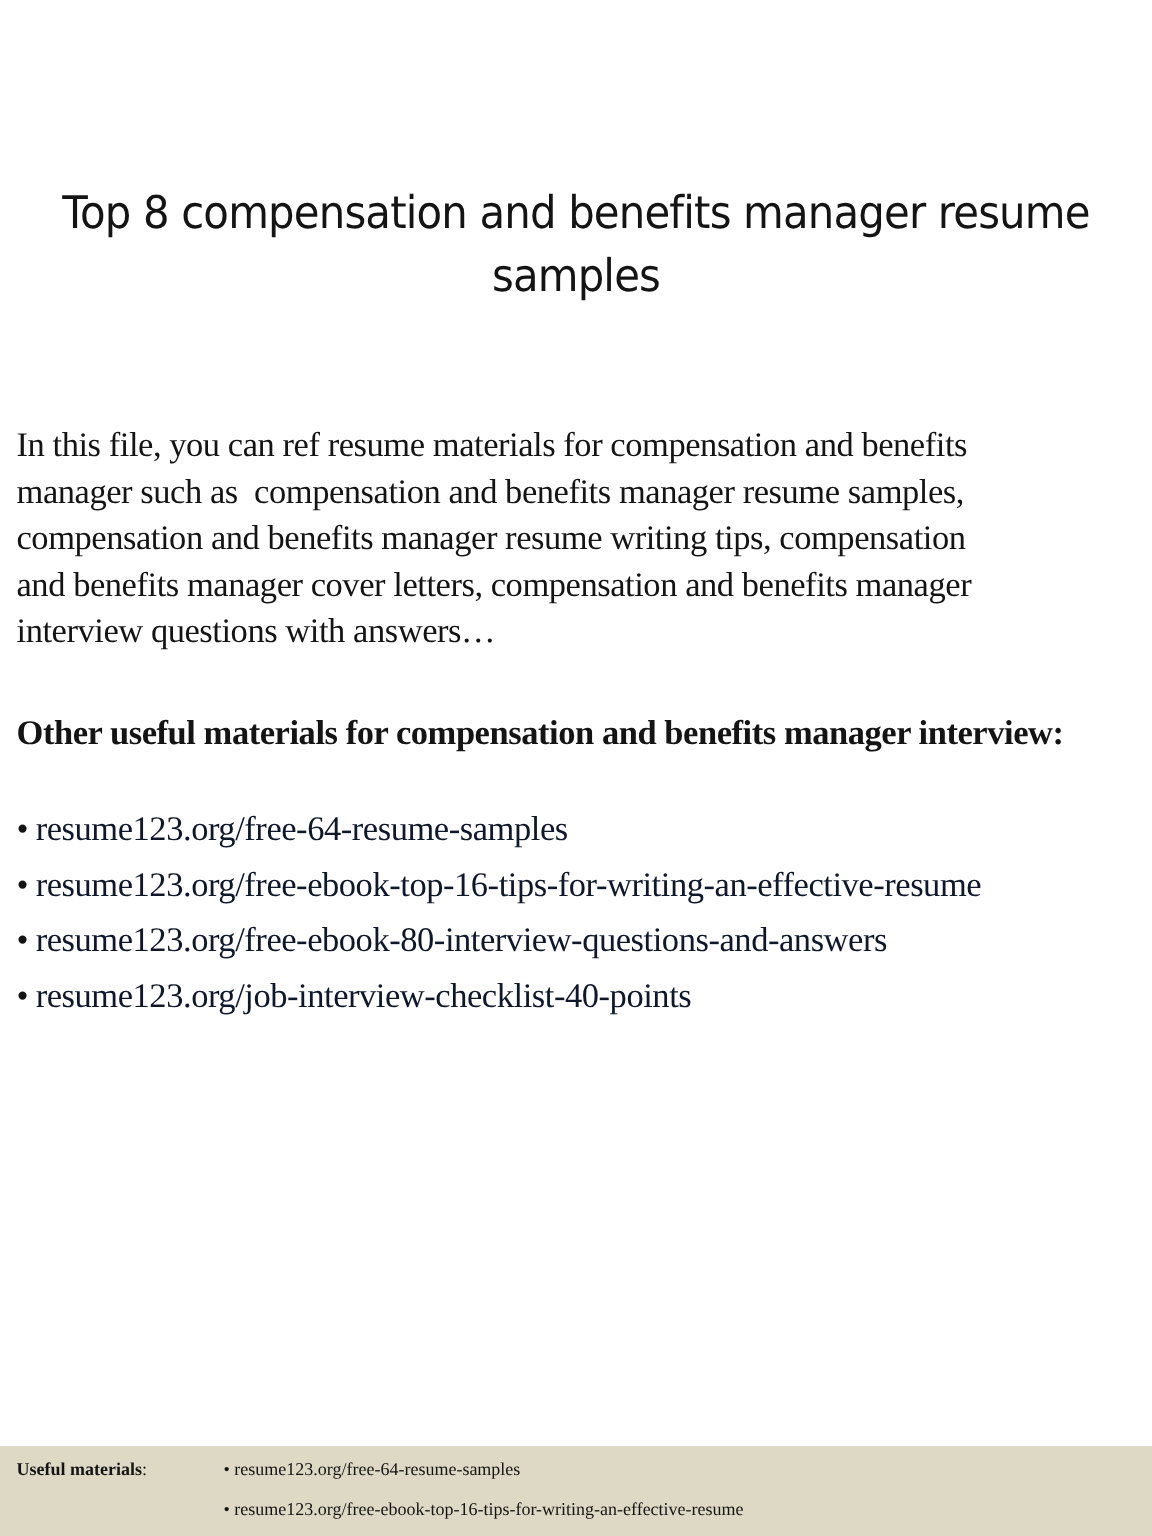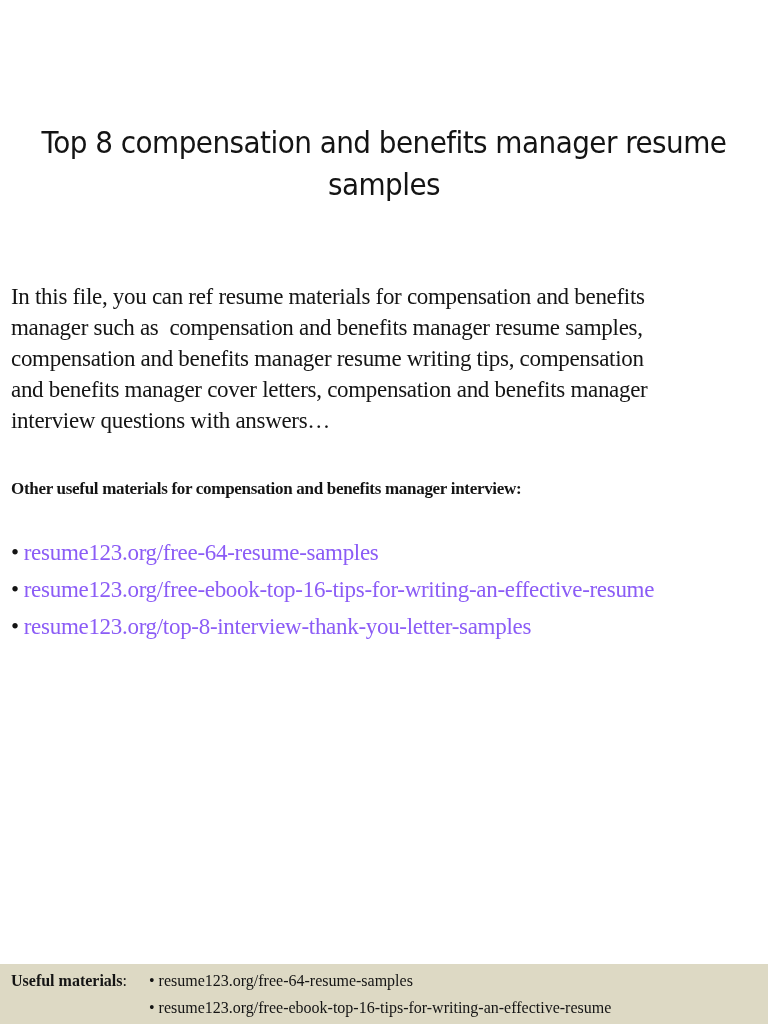--- a/index.html
+++ b/index.html
@@ -41,21 +41,21 @@
       white-space: nowrap;
     }
     .intro .line { display: block; }
     .materials-heading {
       position: absolute;
       top: 476px;
       left: 11px;
       width: 750px;
       font-family: "Liberation Serif", serif;
       font-weight: bold;
-      font-size: 17px;
+      font-size: 23px;
       line-height: 26px;
       letter-spacing: -0.3px;
       color: #141414;
     }
     .materials-list {
       position: absolute;
       top: 539px;
       left: 11px;
       margin: 0;
       padding: 0;
@@ -64,30 +64,30 @@
       font-size: 23px;
       letter-spacing: -0.3px;
       color: #141414;
       white-space: nowrap;
     }
     .materials-list li {
       height: 36.9px;
       line-height: 28px;
     }
     .bullet { margin-right: 5px; }
-    .link { color: #8b5cf6; text-decoration: none; }
+    .link { color: #0f172a; text-decoration: none; }
     .footer {
       position: absolute;
       left: 0;
       top: 964px;
       width: 768px;
       height: 60px;
       background: #ddd9c4;
       font-family: "Liberation Serif", serif;
-      font-size: 16px;
+      font-size: 12px;
       color: #141414;
     }
     .footer-label {
       position: absolute;
       left: 11px;
       top: 8px;
       font-weight: bold;
     }
     .footer-link {
       position: absolute;
@@ -111,20 +111,21 @@
   <span class="line">compensation and benefits manager resume writing tips, compensation</span>
   <span class="line">and benefits manager cover letters, compensation and benefits manager</span>
   <span class="line">interview questions with answers…</span>
 </div>
 
 <div class="materials-heading">Other useful materials for compensation and benefits manager interview:</div>
 
 <ul class="materials-list">
   <li><span class="bullet">•</span><a class="link">resume123.org/free-64-resume-samples</a></li>
   <li><span class="bullet">•</span><a class="link">resume123.org/free-ebook-top-16-tips-for-writing-an-effective-resume</a></li>
-  <li><span class="bullet">•</span><a class="link">resume123.org/top-8-interview-thank-you-letter-samples</a></li>
+  <li><span class="bullet">•</span><a class="link">resume123.org/free-ebook-80-interview-questions-and-answers</a></li>
+  <li><span class="bullet">•</span><a class="link">resume123.org/job-interview-checklist-40-points</a></li>
 </ul>
 
 <div class="footer">
   <div class="footer-label"><span>Useful materials</span><span style="font-weight:normal">:</span></div>
   <a class="footer-link l0">• resume123.org/free-64-resume-samples</a>
   <a class="footer-link l1">• resume123.org/free-ebook-top-16-tips-for-writing-an-effective-resume</a>
 </div>
 
 </body></html>

